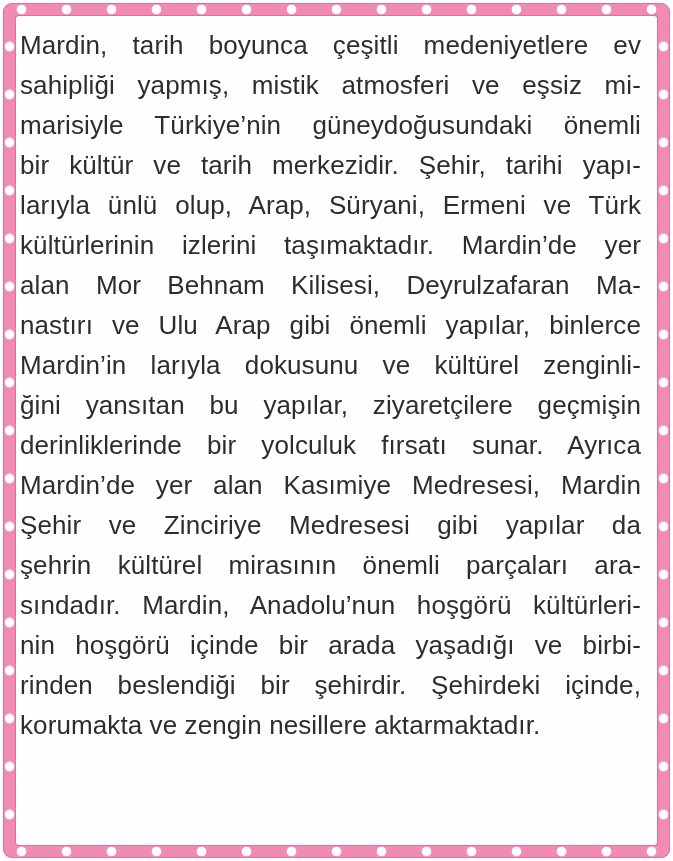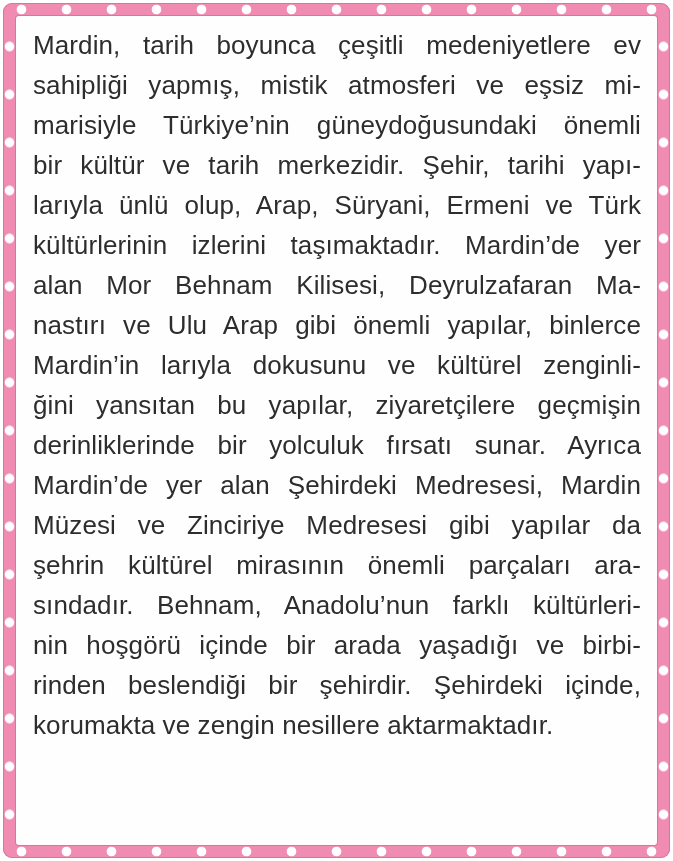--- a/index.html
+++ b/index.html
@@ -44,21 +44,21 @@
   .dots-left{left:0;}
   .dots-right{right:0;}
   .panel{
     position:absolute;
     inset:13px;
     background:var(--panelbg);
     border-radius:3px;
     box-shadow:0 0 0 1px var(--edge);
   }
   .textblock{
-    padding:9px 16px 0 17px;
+    padding:9px 16px 0 4px;
     color:var(--text);
     font-size:26px;
     line-height:40px;
     letter-spacing:0.1px;
   }
   .line{
     text-align:justify;
     text-align-last:justify;
     text-justify:inter-word;
     white-space:normal;
@@ -84,23 +84,23 @@
         <div class="line">sahipliği yapmış, mistik atmosferi ve eşsiz mi-</div>
         <div class="line">marisiyle Türkiye’nin güneydoğusundaki önemli</div>
         <div class="line">bir kültür ve tarih merkezidir. Şehir, tarihi yapı-</div>
         <div class="line">larıyla ünlü olup, Arap, Süryani, Ermeni ve Türk</div>
         <div class="line">kültürlerinin izlerini taşımaktadır. Mardin’de yer</div>
         <div class="line">alan Mor Behnam Kilisesi, Deyrulzafaran Ma-</div>
         <div class="line">nastırı ve Ulu Arap gibi önemli yapılar, binlerce</div>
         <div class="line">Mardin’in larıyla dokusunu ve kültürel zenginli-</div>
         <div class="line">ğini yansıtan bu yapılar, ziyaretçilere geçmişin</div>
         <div class="line">derinliklerinde bir yolculuk fırsatı sunar. Ayrıca</div>
-        <div class="line">Mardin’de yer alan Şehirdeki Medresesi, Mardin</div>
-        <div class="line">Müzesi ve Zinciriye Medresesi gibi yapılar da</div>
+        <div class="line">Mardin’de yer alan Kasımiye Medresesi, Mardin</div>
+        <div class="line">Şehir ve Zinciriye Medresesi gibi yapılar da</div>
         <div class="line">şehrin kültürel mirasının önemli parçaları ara-</div>
-        <div class="line">sındadır. Behnam, Anadolu’nun farklı kültürleri-</div>
+        <div class="line">sındadır. Mardin, Anadolu’nun hoşgörü kültürleri-</div>
         <div class="line">nin hoşgörü içinde bir arada yaşadığı ve birbi-</div>
         <div class="line">rinden beslendiği bir şehirdir. Şehirdeki içinde,</div>
         <div class="line last">korumakta ve zengin nesillere aktarmaktadır.</div>
       </div>
     </div>
   </div>
 </div>
 
 </body></html>

